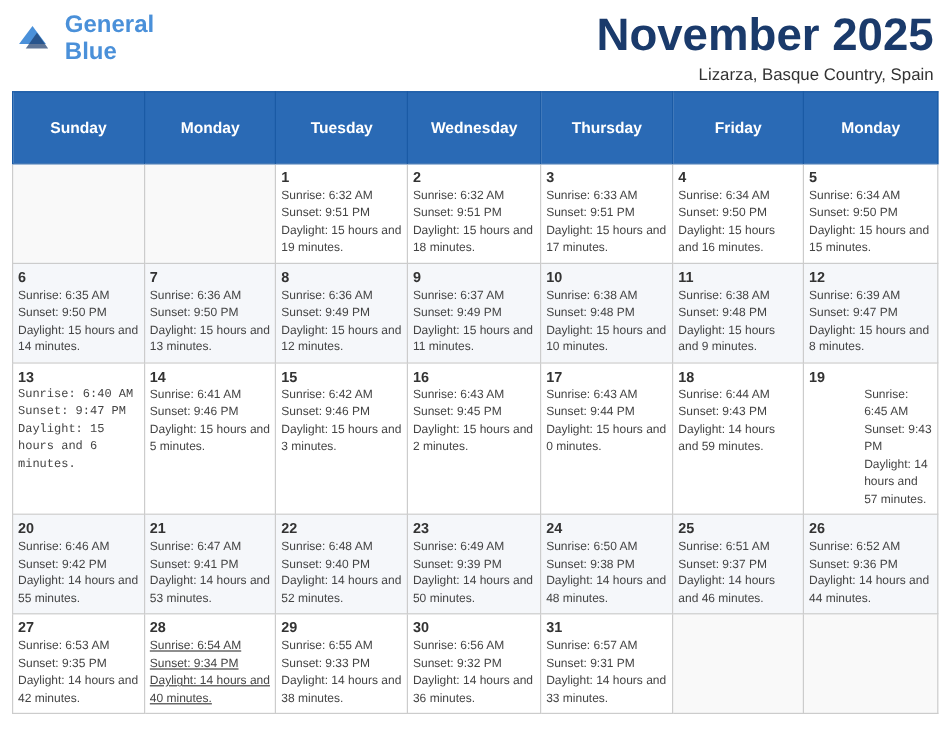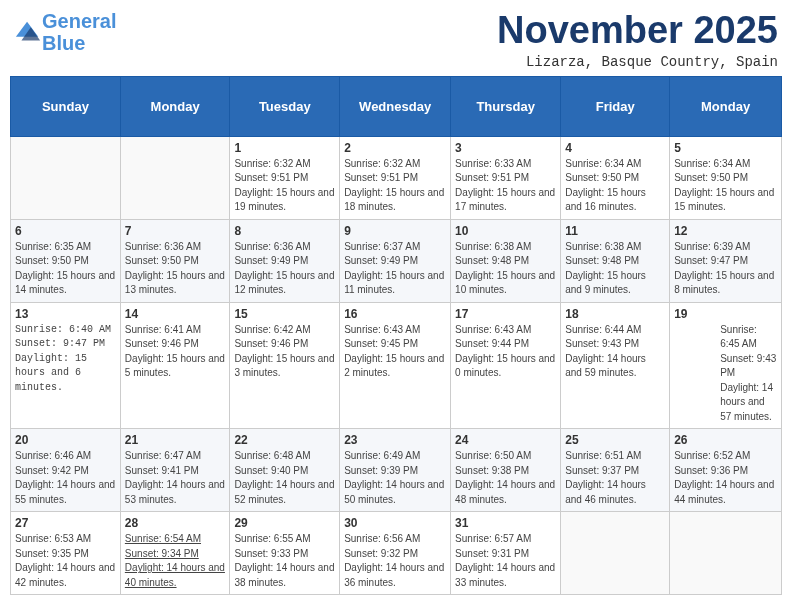--- a/index.html
+++ b/index.html
@@ -13,21 +13,21 @@
     .header {
       display: flex;
       justify-content: space-between;
       align-items: flex-start;
       margin-bottom: 6px;
       padding: 0 4px;
     }
     .logo {
       display: flex;
       align-items: center;
-      gap: 0;
+      gap: 12px;
     }
     .logo-text {
       font-size: 20px;
       font-weight: bold;
       color: #1a3a6b;
       line-height: 1.1;
     }
     .logo-text span {
       color: #4a90d9;
     }
@@ -41,21 +41,20 @@
     .month-title {
       font-size: 38px;
       font-weight: bold;
       color: #1a3a6b;
       line-height: 1.1;
     }
     .subtitle {
       font-size: 14px;
       color: #333;
       margin-top: 2px;
-      font-family: Liberation Mono, monospace;
     }
     table {
       width: 100%;
       border-collapse: collapse;
       border: 1px solid #ccc;
     }
     thead tr th {
       background-color: #2a6ab5;
       color: #fff;
       font-size: 13px;

